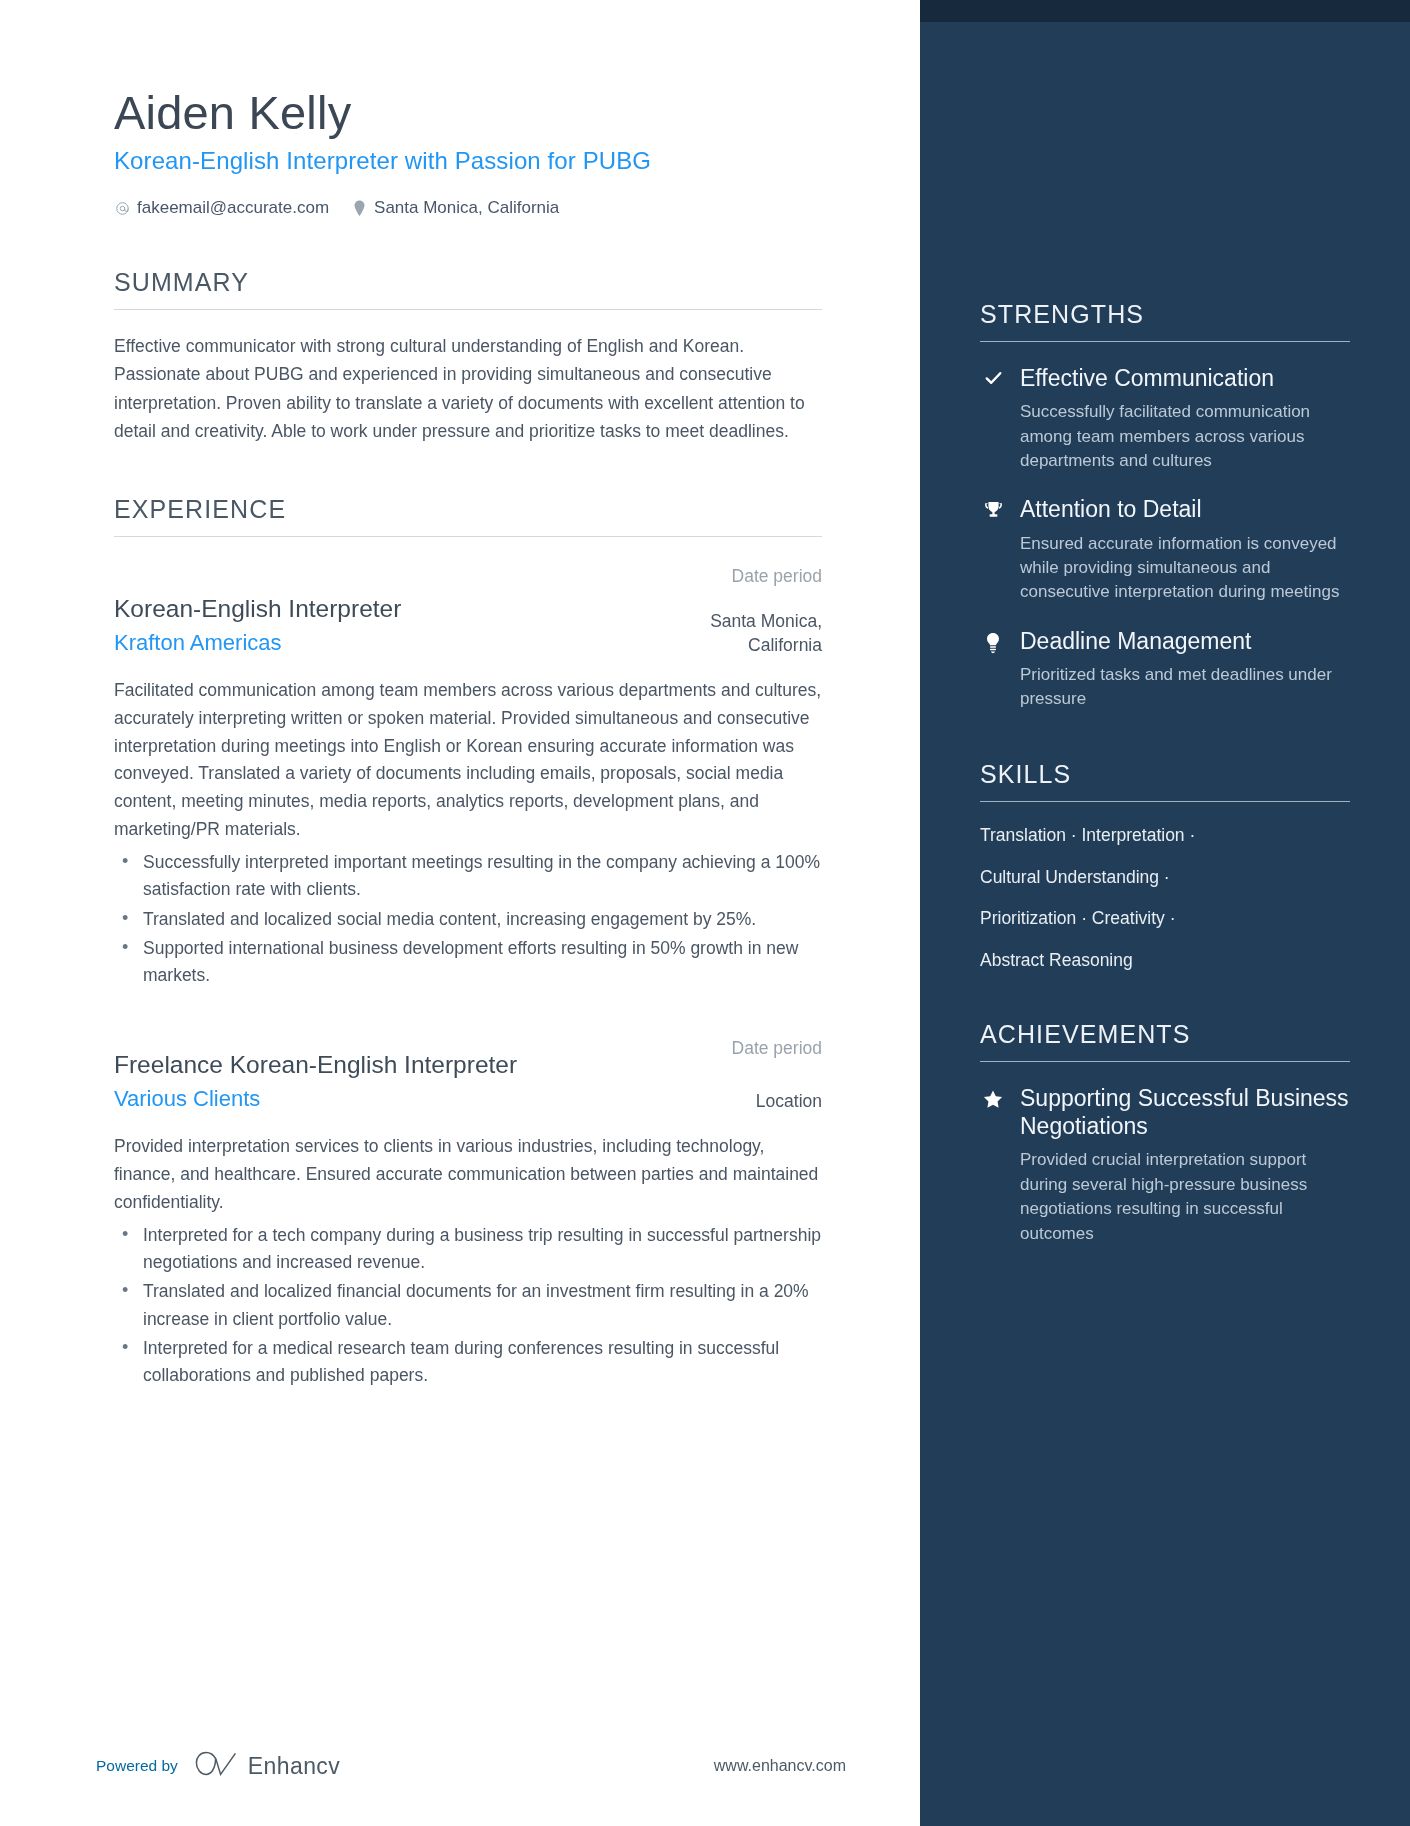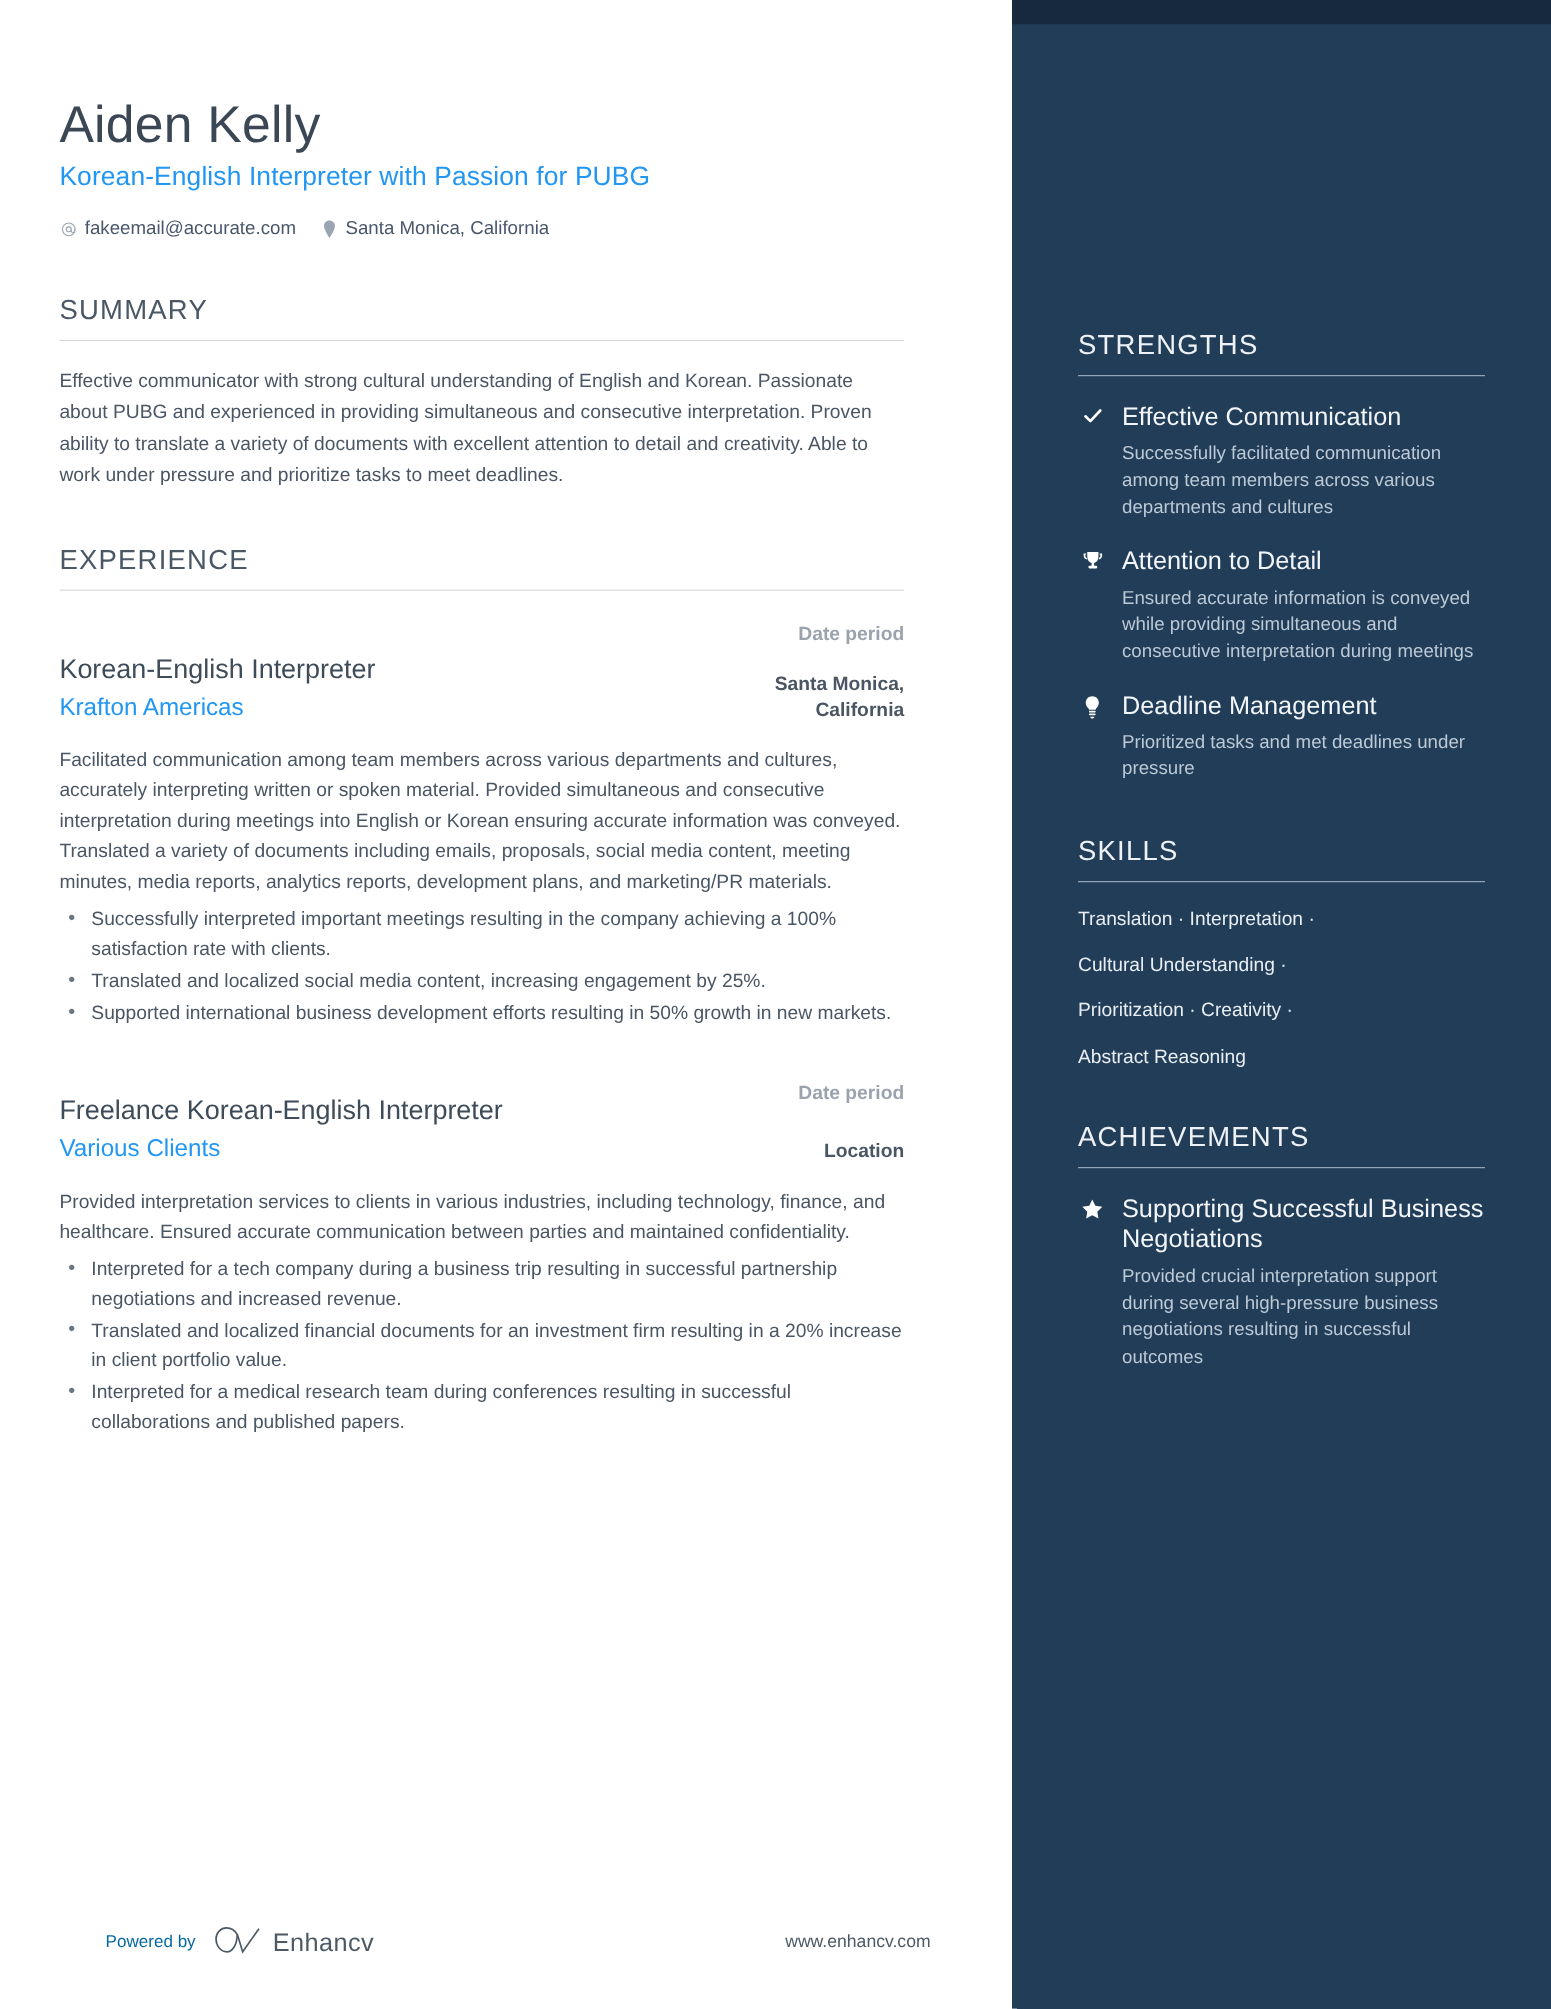--- a/index.html
+++ b/index.html
@@ -20,21 +20,21 @@
     width: 1410px;
     height: 1826px;
     background: #ffffff;
     display: flex;
   }
 
   
   .main-col {
     width: 920px;
     box-sizing: border-box;
-    padding: 86px 98px 0 54px;
+    padding: 86px 98px 0 114px;
     position: relative;
     border-radius: 25px;
   }
 
   .name {
     font-size: 47px;
     font-weight: 300;
     color: #3b4754;
     letter-spacing: 0.2px;
     line-height: 1.15;
@@ -103,21 +103,20 @@
     display: flex;
     justify-content: space-between;
     align-items: flex-end;
     gap: 24px;
   }
   .job-head-left { flex: 1 1 auto; min-width: 0; }
   .job-head-right {
     flex: 0 0 auto;
     text-align: right;
     max-width: 180px;
-    font-weight: bold;
   }
   .job-title {
     font-size: 24.5px;
     font-weight: 400;
     color: #3e4b58;
     line-height: 1.30;
     margin: 0 0 4px 0;
   }
   .job-company {
     font-size: 22px;

